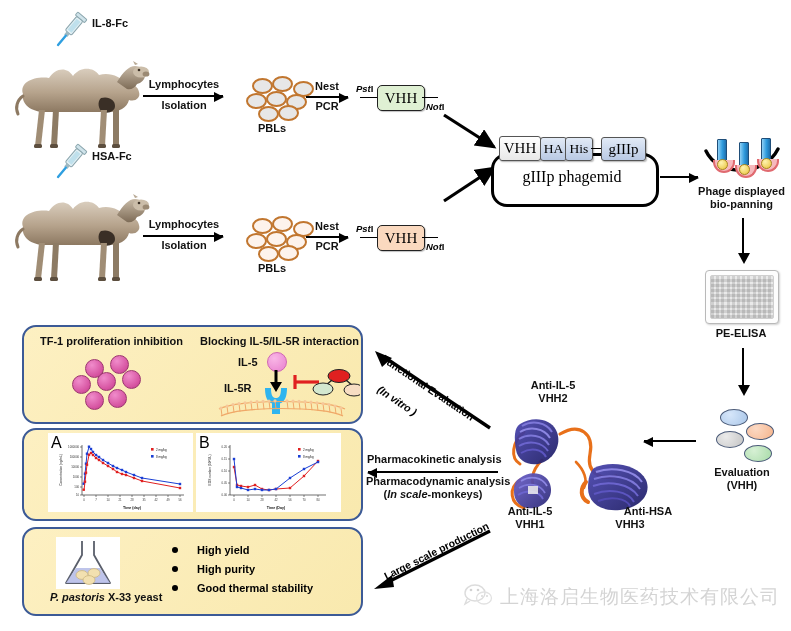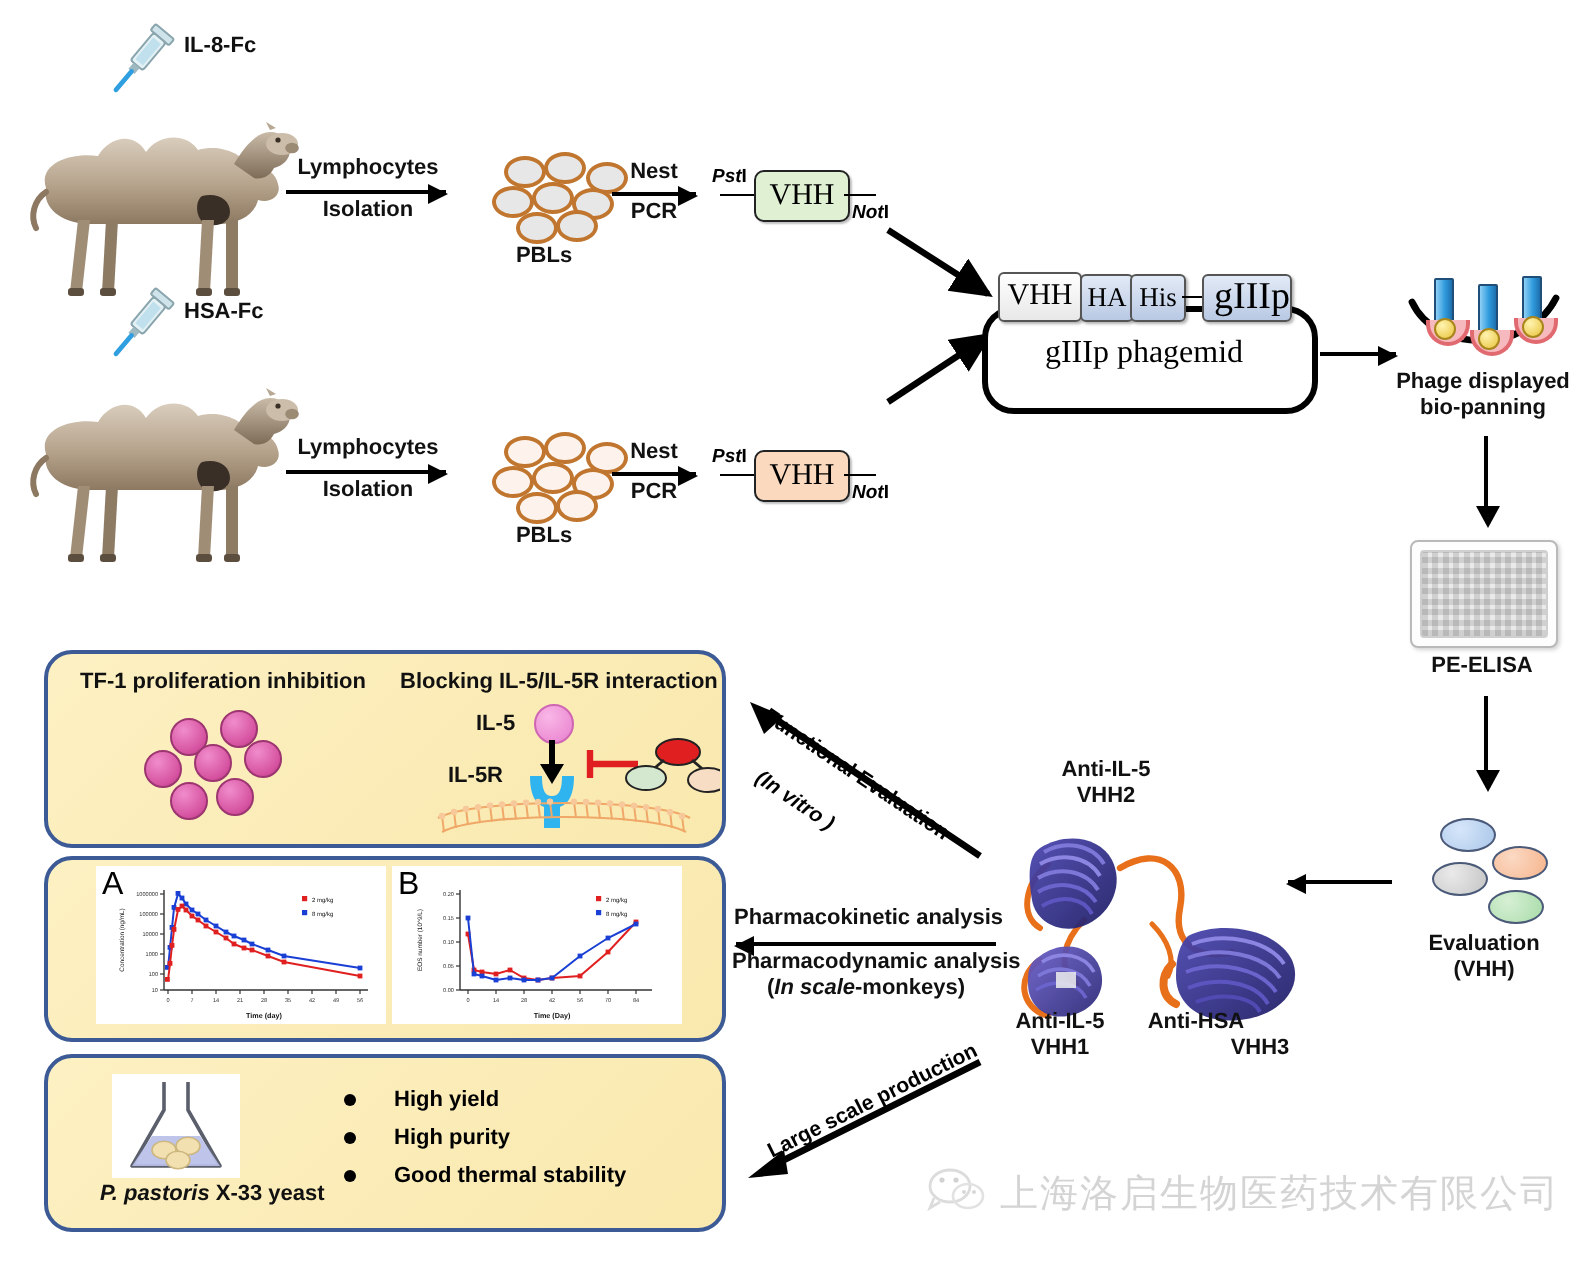--- a/index.html
+++ b/index.html
@@ -281,21 +281,21 @@
 <div class="gbox gwhite" style="left:499px;top:136px;width:40px;height:23px;font-size:15px;">
   <span>VHH</span>
 </div>
 <div class="gbox gblue" style="left:540px;top:137px;width:25px;height:22px;font-size:13.5px;">
   <span>HA</span>
 </div>
 <div class="gbox gblue" style="left:565px;top:137px;width:26px;height:22px;font-size:13.5px;">
   <span>His</span>
 </div>
 <div class="tick" style="left:591px;top:148px;width:10px;"></div>
-<div class="gbox gblue" style="left:601px;top:137px;width:43px;height:22px;font-size:19px;justify-content:flex-end;">
+<div class="gbox gblue" style="left:601px;top:137px;width:43px;height:22px;font-size:15px;">
   <span>gIIIp</span>
 </div>
 
 <div class="arrow-h" style="left:660px;top:176px;width:38px;"></div>
 
 <div style="position:absolute;left:700px;top:135px;width:92px;height:48px;">
   <svg width="92" height="48" viewBox="0 0 92 48" style="position:absolute;left:0;top:0;">
     <path d="M6 16 C18 42 64 42 78 14" stroke="#000" stroke-width="3.4" fill="none" stroke-linecap="round"></path>
   </svg>
   <div class="phage-body" style="left:17px;top:4px;"></div>
@@ -380,21 +380,21 @@
       <path d="M96 86 C111 80 130 83 136 94" stroke="#5c55c0" stroke-width="2" fill="none"></path>
       <path d="M100 93 C113 88 128 90 132 98" stroke="#514ab3" stroke-width="2" fill="none"></path>
       <path d="M88 74 C82 80 82 90 90 94" stroke="#e8701a" stroke-width="4" fill="none" stroke-linecap="round"></path>
     </g>
   </svg>
 </div>
 
 <div class="abs lbl lbl-c" style="left:490px;top:505px;width:80px;">Anti-IL-5</div>
 <div class="abs lbl lbl-c" style="left:490px;top:518px;width:80px;">VHH1</div>
 
-<div class="abs lbl lbl-c" style="left:558px;top:505px;width:80px;">Anti-HSA</div>
+<div class="abs lbl lbl-c" style="left:608px;top:505px;width:80px;">Anti-HSA</div>
 <div class="abs lbl lbl-c" style="left:590px;top:518px;width:80px;">VHH3</div>
 
 <div class="panel" style="left:22px;top:325px;width:337px;height:95px;"></div>
 <div class="abs lbl" style="left:40px;top:335px;">TF-1 proliferation inhibition</div>
 <div class="abs lbl" style="left:200px;top:335px;">Blocking IL-5/IL-5R interaction</div>
 
 <div>
   <div class="tfcell" style="left:85px;top:359px;"></div>
   <div class="tfcell" style="left:110px;top:355px;"></div>
   <div class="tfcell" style="left:72px;top:375px;"></div>

